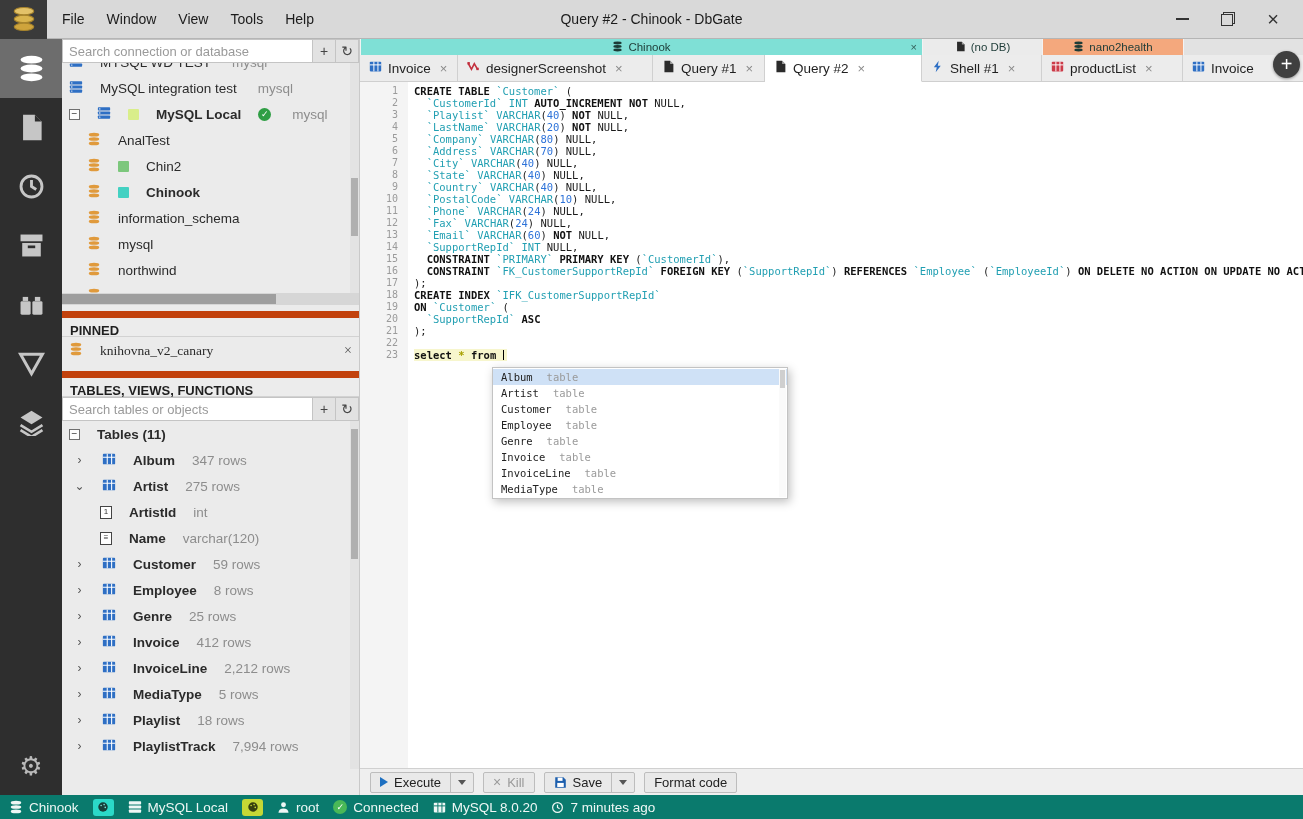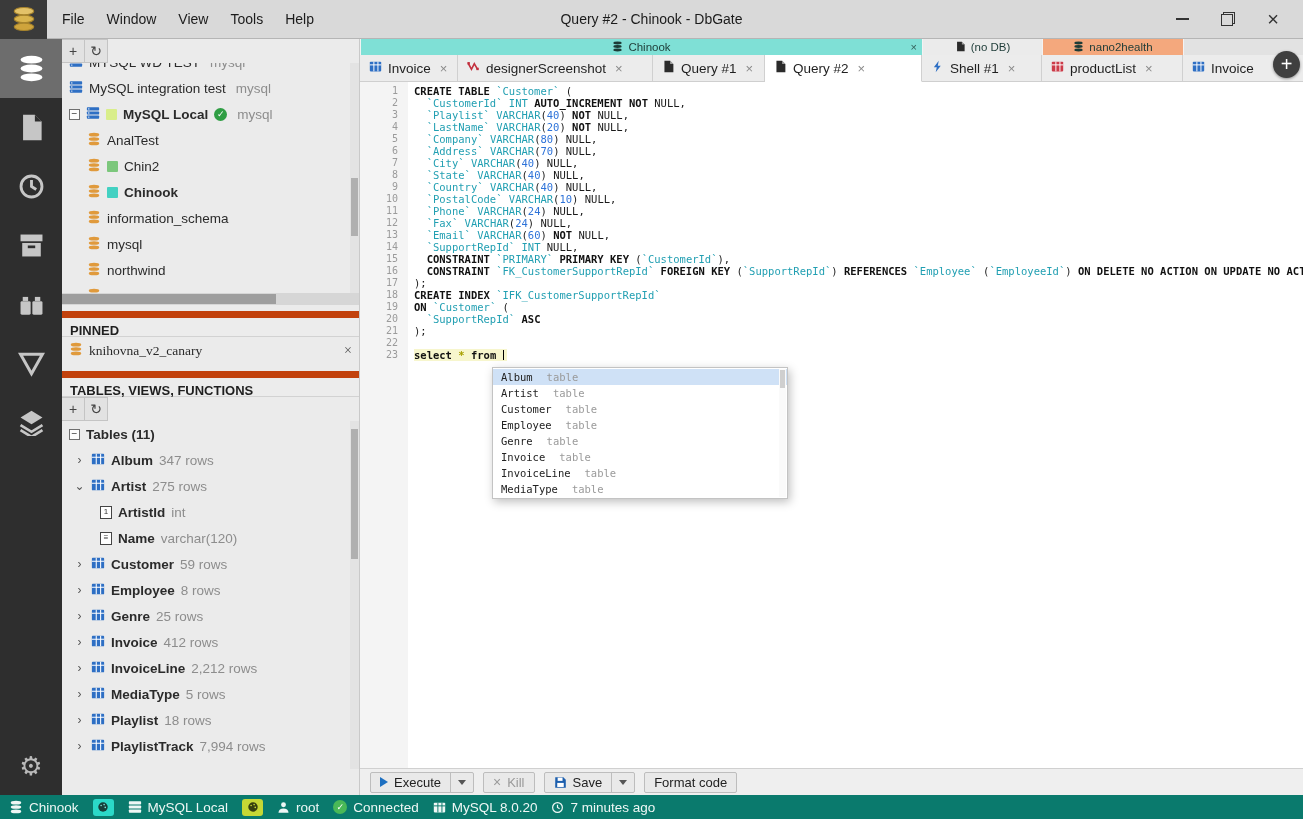--- a/index.html
+++ b/index.html
@@ -36,21 +36,21 @@
   .sec-header { height:26px; line-height:25px; padding:0 8px; font-weight:bold; font-size:13px;
                 background:#ececec; border-bottom:1px solid #d2d2d2; color:#1f1f1f; }
   .sec-header.bt { border-top:7px solid #c2410c; }
   .searchrow { display:flex; height:24px; }
   .searchrow input { flex:1; min-width:0; border:1px solid #c4c4c4; padding:0 6px; font-size:13px;
                      color:#333; background:#fff; font-family:inherit; outline:none; }
   .searchrow input::placeholder { color:#9a9a9a; }
   .sbtn { width:23px; border:1px solid #c4c4c4; border-left:none; background:#e2e2e2; color:#444;
           display:flex; align-items:center; justify-content:center; font-size:14px; }
   .connlist { position:relative; height:230px; overflow:hidden; }
-  .row { height:26px; display:flex; align-items:center; gap:6px; padding:0 7px; font-size:13.5px;
+  .row { height:26px; display:flex; align-items:center; gap:17px; padding:0 7px; font-size:13.5px;
          color:#2b2b2b; white-space:nowrap; }
   .row .suffix { color:#8d8d8d; margin-left:4px; }
   .row.bold .label { font-weight:bold; }
   .row.cut-top { margin-top:-14px; }
   .chip { width:11px; height:11px; border-radius:1px; flex:none; }
   .expbox { width:11px; height:11px; border:1px solid #6f6f6f; background:#fdfdfd; color:#333; flex:none;
             display:flex; align-items:center; justify-content:center; font-size:10px; line-height:1; }
   .chev { width:11px; color:#555; font-size:12px; flex:none; text-align:center; }
   .checkc { width:13px; height:13px; border-radius:50%; background:#2f9e44; color:#fff; font-size:9px;
             display:flex; align-items:center; justify-content:center; flex:none; }
@@ -201,20 +201,21 @@
       </svg>
     </div>
     <div class="rail-spacer"></div>
     <div class="rail-item">
       <span class="gear-glyph">⚙</span>
     </div>
   </div>
 
 <div class="panel">
   <div class="searchrow">
+    <input placeholder="Search connection or database" style="">
     <span class="sbtn">+</span>
     <span class="sbtn">↻</span>
   </div>
   <div class="connlist">
     <div id="conn-rows">
         <div class="row cut-top" style="padding-left: 7px;">
           <span><svg width="14" height="14" viewBox="0 0 16 16" fill="#2e6fc4">
               <rect x="1" y="1.5" width="14" height="3.6" rx=".8"></rect>
               <rect x="1" y="6.2" width="14" height="3.6" rx=".8"></rect>
               <rect x="1" y="10.9" width="14" height="3.6" rx=".8"></rect>
@@ -327,20 +328,21 @@
             <ellipse cx="8" cy="8" rx="6" ry="2.1"></ellipse>
             <ellipse cx="8" cy="13" rx="6" ry="2.1"></ellipse>
           </svg></span>
         <span class="label">knihovna_v2_canary</span>
         <span class="pin-close">×</span>
       </div>
     </div>
   <div class="gap6"></div>
   <div class="sec-header bt">TABLES, VIEWS, FUNCTIONS</div>
   <div class="searchrow">
+    <input placeholder="Search tables or objects" style="">
     <span class="sbtn">+</span>
     <span class="sbtn">↻</span>
   </div>
   <div class="objlist">
     <div id="obj-rows">
         <div class="row">
           <span class="expbox">−</span>
           <span class="label" style="font-weight:bold">Tables (11)</span>
         </div>
         <div class="row" style="padding-left: 12px;">

